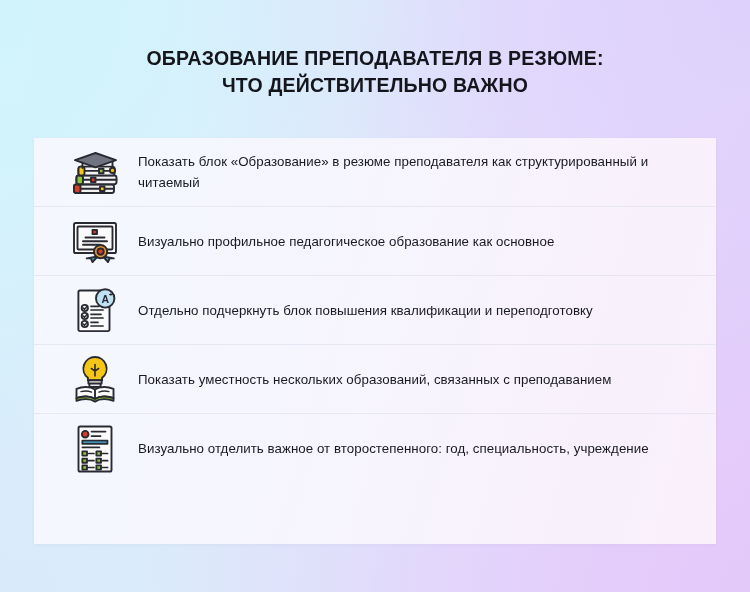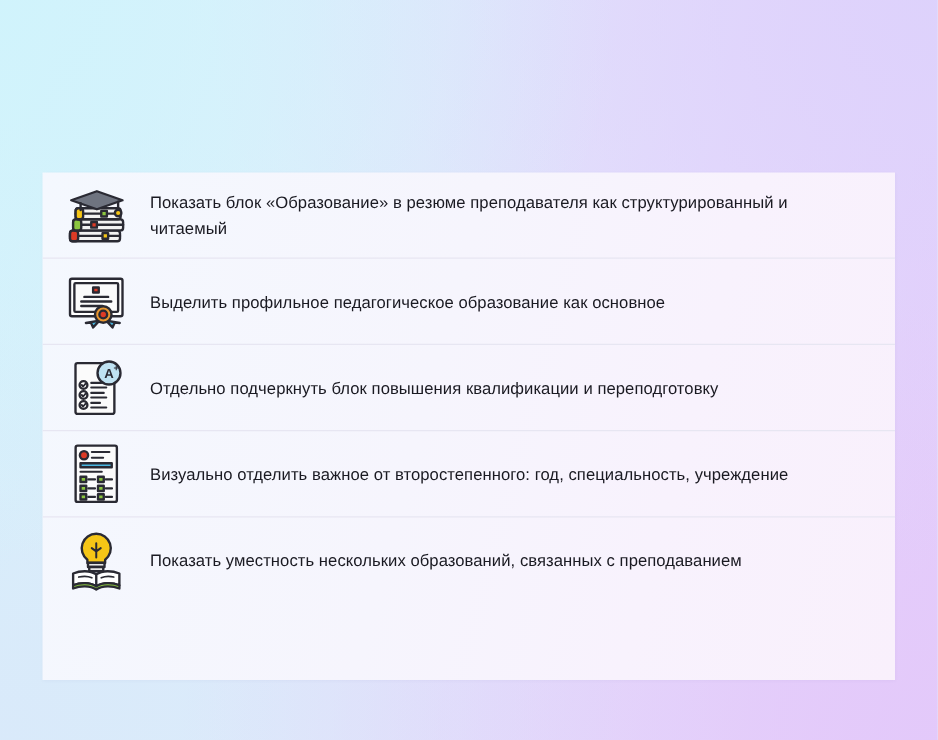--- a/index.html
+++ b/index.html
@@ -48,20 +48,21 @@
     height: 406px;
     background: linear-gradient(105deg, #f4f8fe 0%, #f6f5fd 45%, #f8f2fd 72%, #f9f0fc 100%);
     box-shadow: 0 1px 3px rgba(90,80,140,0.06);
     overflow: hidden;
   }
   .row {
     display: flex;
     align-items: center;
     box-sizing: border-box;
     height: 69px;
+    padding-left: 18px;
     padding-right: 24px;
     border-bottom: 1px solid #e7e6f2;
   }
   .row:last-child { border-bottom: none; }
 
   .icon-cell {
     flex: 0 0 86px;
     display: flex;
     align-items: center;
     justify-content: center;
@@ -73,20 +74,24 @@
     line-height: 21px;
     color: #1a1a22;
     letter-spacing: 0.05px;
   }
 </style>
 </head>
 <body>
 
 <div class="canvas">
 
+  <div class="title">
+    <span>ОБРАЗОВАНИЕ ПРЕПОДАВАТЕЛЯ В РЕЗЮМЕ:</span>
+    <span class="line2">ЧТО ДЕЙСТВИТЕЛЬНО ВАЖНО</span>
+  </div>
 
   <div class="card">
 
     <div class="row">
       <div class="icon-cell">
         <svg width="52" height="50" viewBox="0 0 52 50">
           <g stroke="#2a2a33" stroke-width="1.9" stroke-linejoin="round" stroke-linecap="round">
             <rect x="5" y="37.5" width="40" height="8.5" rx="2.2" fill="#f2f2f2"></rect>
             <path d="M5 41.7 h40" fill="none"></path>
             <rect x="5" y="37.5" width="6.5" height="8.5" rx="2.2" fill="#dd3b26"></rect>
@@ -117,21 +122,21 @@
             <rect x="7.5" y="8.5" width="35" height="23" rx="1" fill="#fbfbfb"></rect>
             <rect x="22.5" y="12" width="4.5" height="4" fill="#dd3b26"></rect>
             <path d="M15.5 19.5 h19 M13 23.2 h24 M13 26.8 h17" fill="none"></path>
             <path d="M27.5 38.5 l-5 5.5 l-1.8 -4 l-4 0.4 Z" fill="#49b6e0"></path>
             <path d="M33 38.5 l5 5.5 l1.8 -4 l4 0.4 Z" fill="#49b6e0"></path>
             <circle cx="30.6" cy="33.6" r="6.6" fill="#e8962f"></circle>
             <circle cx="30.6" cy="33.6" r="3.1" fill="#dd3b26"></circle>
           </g>
         </svg>
       </div>
-      <div class="row-text">Выделить профильное педагогическое образование как основное</div>
+      <div class="row-text">Визуально профильное педагогическое образование как основное</div>
     </div>
 
     <div class="row">
       <div class="icon-cell">
         <svg width="48" height="50" viewBox="0 0 48 50">
           <g stroke="#2a2a33" stroke-width="1.9" stroke-linejoin="round" stroke-linecap="round">
             <path d="M9 5.5 h20 l9.5 9 v30 a1.6 1.6 0 0 1 -1.6 1.6 H9 a1.6 1.6 0 0 1 -1.6 -1.6 V7.1 A1.6 1.6 0 0 1 9 5.5 Z" fill="#fbfbfb"></path>
             <path d="M29 5.5 v9 h9.5" fill="#eef0f2"></path>
             <circle cx="13.8" cy="23" r="3.1" fill="#ffffff"></circle>
             <path d="M12.4 23 l1.1 1.2 l2 -2.3" fill="none" stroke-width="1.5"></path>
@@ -140,20 +145,38 @@
             <circle cx="13.8" cy="39" r="3.1" fill="#ffffff"></circle>
             <path d="M12.4 39 l1.1 1.2 l2 -2.3" fill="none" stroke-width="1.5"></path>
             <path d="M20 21.3 h8 M20 25 h12 M20 29.3 h10 M20 33 h12 M20 37.3 h7 M20 41 h12" fill="none" stroke-width="1.7"></path>
             <circle cx="34.2" cy="13.4" r="9.2" fill="#bfe2f2"></circle>
           </g>
           <text x="34.2" y="17.6" font-family="'Liberation Sans',sans-serif" font-size="10.5" font-weight="bold" fill="#2a2a33" text-anchor="middle">A</text>
           <text x="40" y="11.5" font-family="'Liberation Sans',sans-serif" font-size="7.5" font-weight="bold" fill="#2a2a33" text-anchor="middle">+</text>
         </svg>
       </div>
       <div class="row-text">Отдельно подчеркнуть блок повышения квалификации и переподготовку</div>
+    </div>
+
+    <div class="row">
+      <div class="icon-cell">
+        <svg width="54" height="52" viewBox="0 0 54 52">
+          <g stroke="#2a2a33" stroke-width="1.9" stroke-linejoin="round" stroke-linecap="round">
+            <path d="M27 4 a11.6 11.6 0 0 1 7.1 20.8 v2.6 H19.9 v-2.6 A11.6 11.6 0 0 1 27 4 Z" fill="#f6c616"></path>
+            <path d="M27 11.5 v11.5 M23.4 15.5 l3.6 2.6 M30.6 15.5 L27 18.1" fill="none" stroke-width="1.6"></path>
+            <rect x="20.4" y="27.2" width="13.2" height="3.4" fill="#e8e8e8"></rect>
+            <rect x="21.4" y="30.6" width="11.2" height="3.4" fill="#e8e8e8"></rect>
+            <path d="M27 36.5 C22 33 14 33.5 8.5 35.8 v9.4 C14 43 22 42.6 27 46 C32 42.6 40 43 45.5 45.2 v-9.4 C40 33.5 32 33 27 36.5 Z" fill="#ffffff"></path>
+            <path d="M27 36.5 V46" fill="none"></path>
+            <path d="M8.5 45.2 C14 43 22 42.6 27 46 C32 42.6 40 43 45.5 45.2 l0 2.6 C40 45.6 32 45.2 27 48.6 C22 45.2 14 45.6 8.5 47.8 Z" fill="#8cc63f"></path>
+            <path d="M13 38.6 q6 -1.4 10.5 0.6 M31 39.2 q4.5 -2 10 -0.6" fill="none" stroke-width="1.4"></path>
+          </g>
+        </svg>
+      </div>
+      <div class="row-text">Показать уместность нескольких образований, связанных с преподаванием</div>
     </div>
 
     <div class="row">
       <div class="icon-cell">
         <svg width="46" height="52" viewBox="0 0 46 52">
           <g stroke="#2a2a33" stroke-width="1.9" stroke-linejoin="round" stroke-linecap="round">
             <rect x="6.5" y="3.5" width="33" height="45" rx="1.6" fill="#fbfbfb"></rect>
             <circle cx="13.2" cy="11.2" r="3.3" fill="#dd3b26"></circle>
             <path d="M19.5 8.6 h14 M19.5 13.2 h9" fill="none" stroke-width="1.7"></path>
             <rect x="10.4" y="17.6" width="25" height="3.2" fill="#49b6e0"></rect>
@@ -169,32 +192,14 @@
             <rect x="10.4" y="42.4" width="4.6" height="4.2" fill="#8cc63f"></rect>
             <path d="M16.6 44.5 h5.4" fill="none" stroke-width="1.7"></path>
             <rect x="24.4" y="42.4" width="4.6" height="4.2" fill="#8cc63f"></rect>
             <path d="M30.6 44.5 h5" fill="none" stroke-width="1.7"></path>
           </g>
         </svg>
       </div>
       <div class="row-text">Визуально отделить важное от второстепенного: год, специальность, учреждение</div>
     </div>
 
-    <div class="row">
-      <div class="icon-cell">
-        <svg width="54" height="52" viewBox="0 0 54 52">
-          <g stroke="#2a2a33" stroke-width="1.9" stroke-linejoin="round" stroke-linecap="round">
-            <path d="M27 4 a11.6 11.6 0 0 1 7.1 20.8 v2.6 H19.9 v-2.6 A11.6 11.6 0 0 1 27 4 Z" fill="#f6c616"></path>
-            <path d="M27 11.5 v11.5 M23.4 15.5 l3.6 2.6 M30.6 15.5 L27 18.1" fill="none" stroke-width="1.6"></path>
-            <rect x="20.4" y="27.2" width="13.2" height="3.4" fill="#e8e8e8"></rect>
-            <rect x="21.4" y="30.6" width="11.2" height="3.4" fill="#e8e8e8"></rect>
-            <path d="M27 36.5 C22 33 14 33.5 8.5 35.8 v9.4 C14 43 22 42.6 27 46 C32 42.6 40 43 45.5 45.2 v-9.4 C40 33.5 32 33 27 36.5 Z" fill="#ffffff"></path>
-            <path d="M27 36.5 V46" fill="none"></path>
-            <path d="M8.5 45.2 C14 43 22 42.6 27 46 C32 42.6 40 43 45.5 45.2 l0 2.6 C40 45.6 32 45.2 27 48.6 C22 45.2 14 45.6 8.5 47.8 Z" fill="#8cc63f"></path>
-            <path d="M13 38.6 q6 -1.4 10.5 0.6 M31 39.2 q4.5 -2 10 -0.6" fill="none" stroke-width="1.4"></path>
-          </g>
-        </svg>
-      </div>
-      <div class="row-text">Показать уместность нескольких образований, связанных с преподаванием</div>
-    </div>
-
   </div>
 </div>
 
 </body></html>

